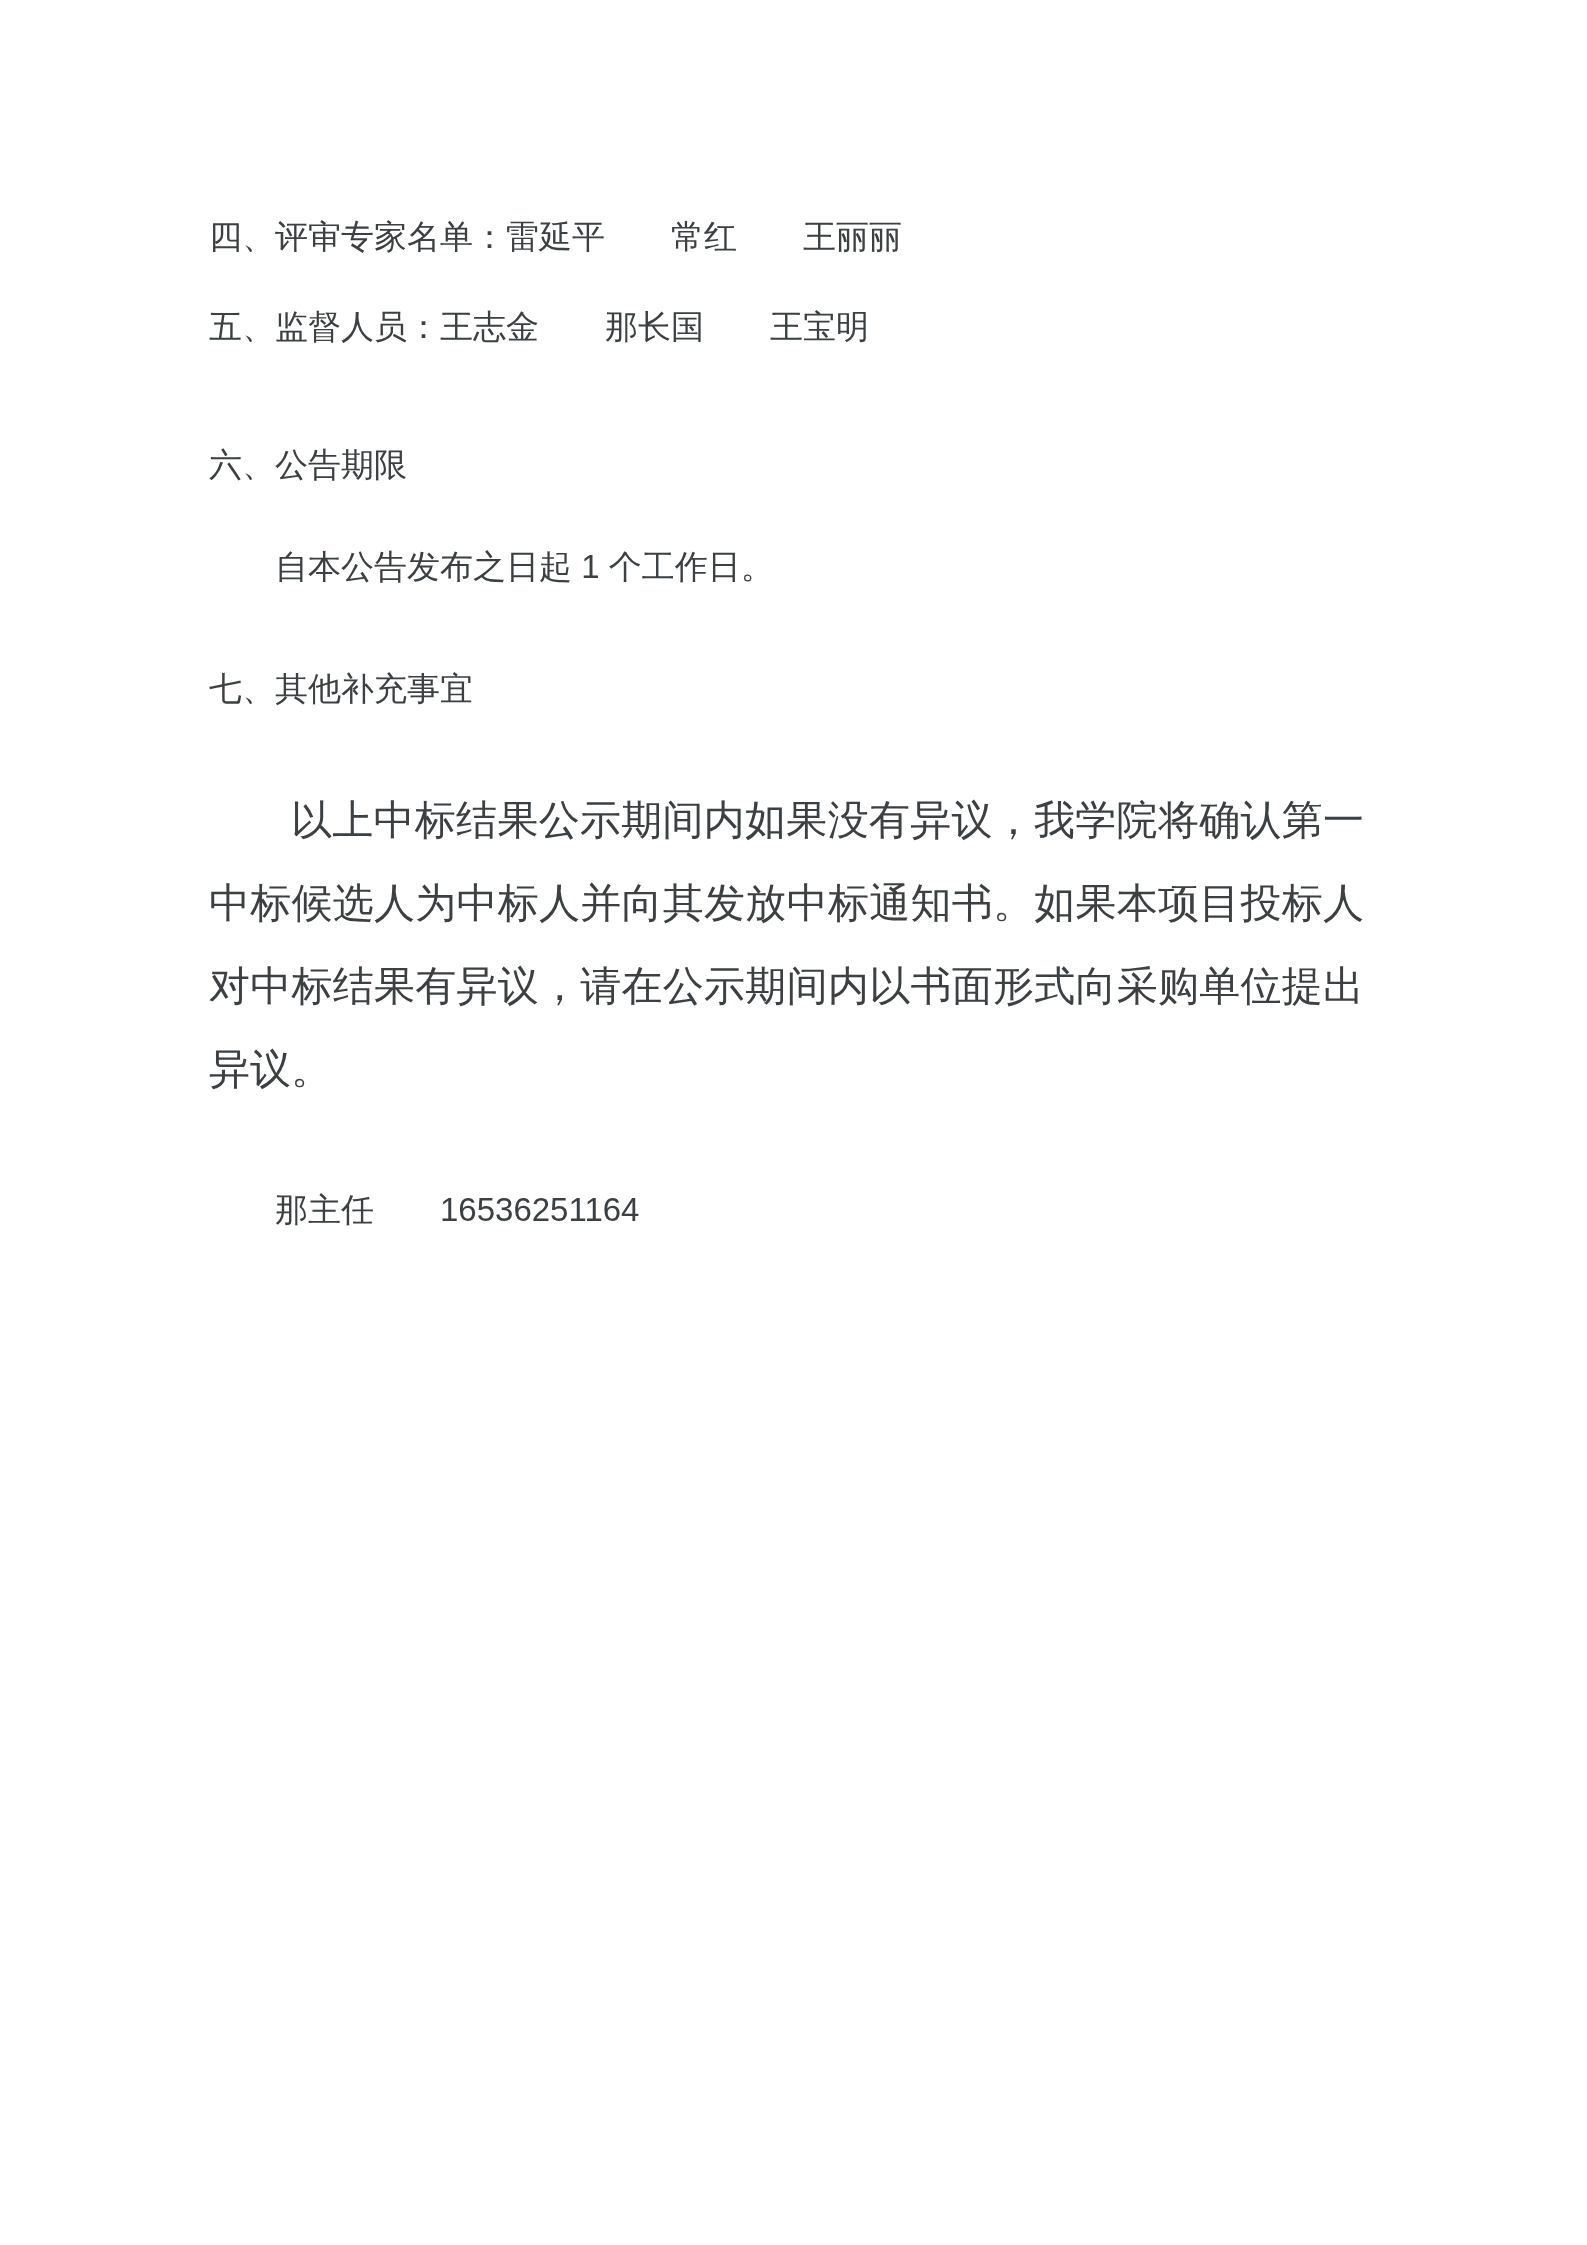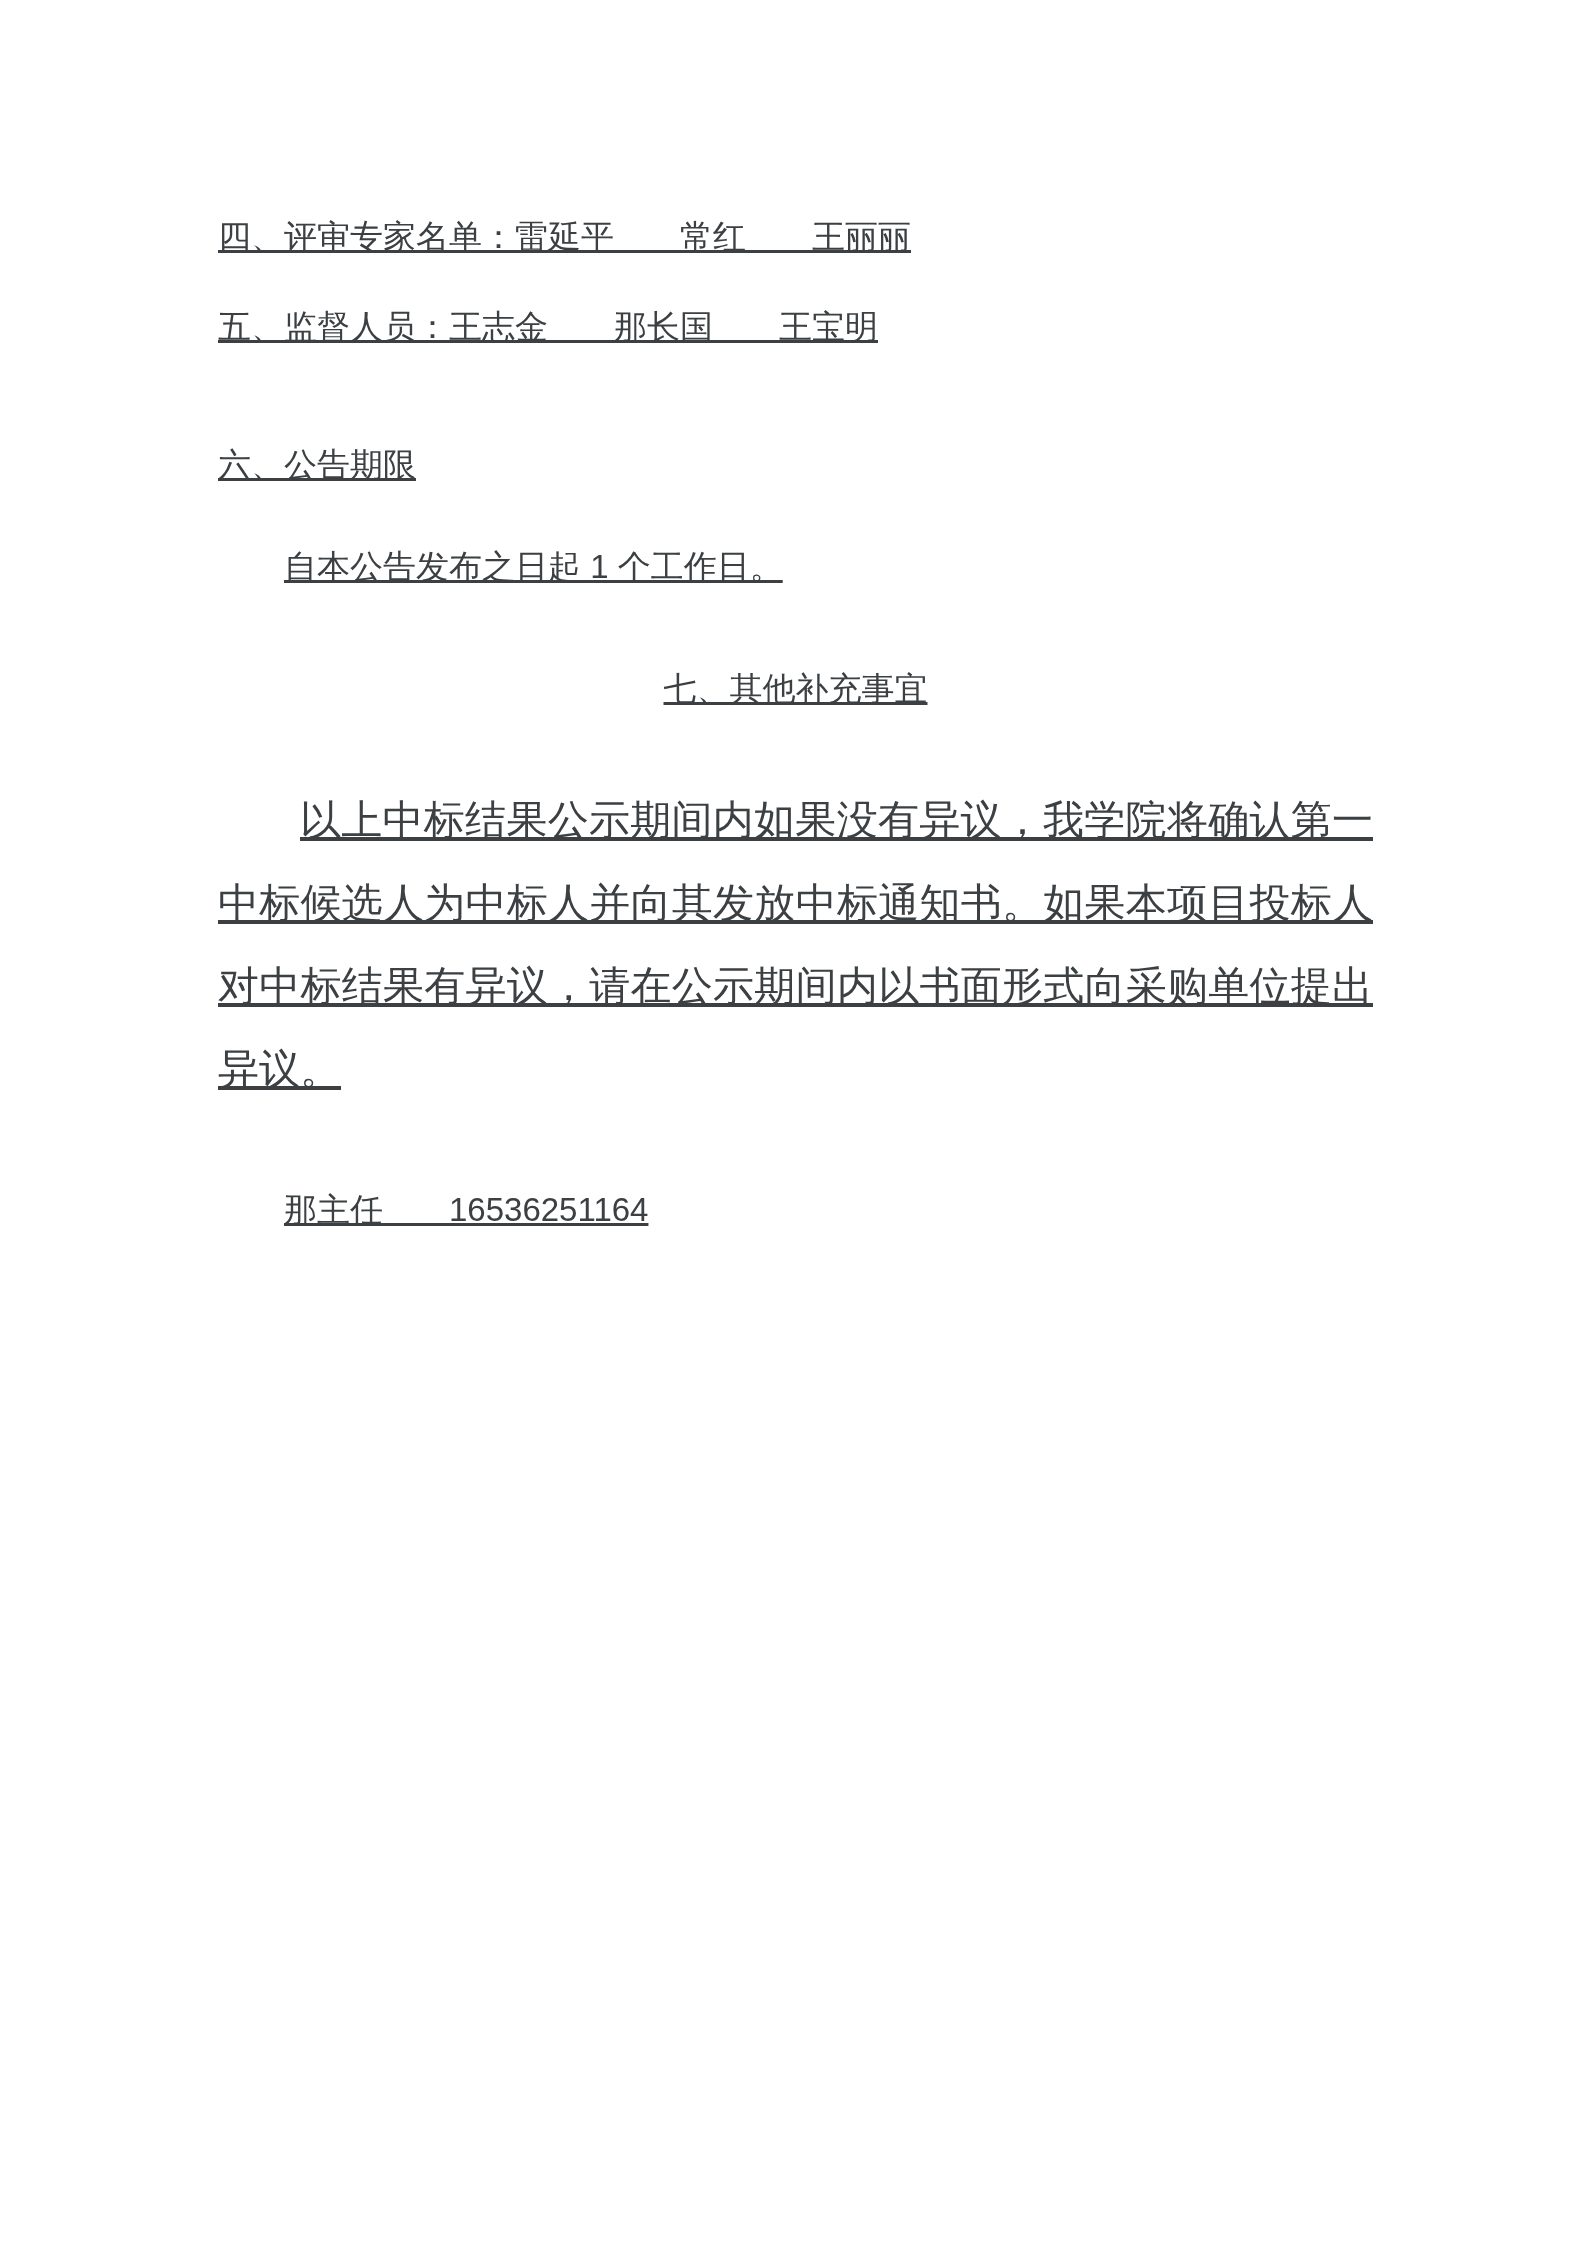--- a/index.html
+++ b/index.html
@@ -11,45 +11,44 @@
     position: relative;
     width: 1587px;
     height: 2245px;
     background: #ffffff;
     overflow: hidden;
     font-family: "Liberation Sans", "DejaVu Sans", sans-serif;
     color: #3c4043;
   }
   .content {
     position: absolute;
-    left: 218px;
+    left: 209px;
     top: 0;
     width: 1155px; 
-    text-decoration: underline;
   }
   .doc-line {
     margin: 0;
     font-size: 33px;
     line-height: 50px;
     letter-spacing: 0;
     white-space: pre-wrap;
   }
   .doc-para {
     margin: 0;
     font-size: 41px;
     line-height: 83px;
     text-align: justify;
     white-space: pre-wrap;
   }
   .indent { text-indent: 2em; }
   .mt-1 { margin-top: 212px; }
   .mt-2 { margin-top: 40px; }
   .mt-3 { margin-top: 88px; }
   .mt-4 { margin-top: 52px; }
-  .mt-5 { margin-top: 72px; text-align: center; }
+  .mt-5 { margin-top: 72px; }
   .mt-6 { margin-top: 65px; }
   .mt-7 { margin-top: 62px; }
   .mt-8 { margin-top: 74px; }
 </style>
 </head>
 <body>
 
 <div class="page">
   <div class="content">
 

